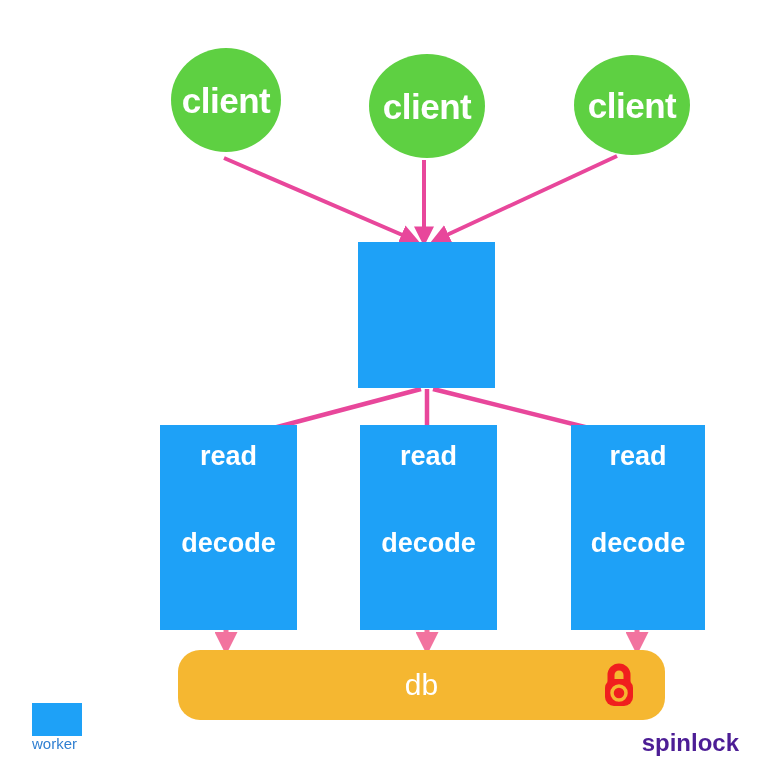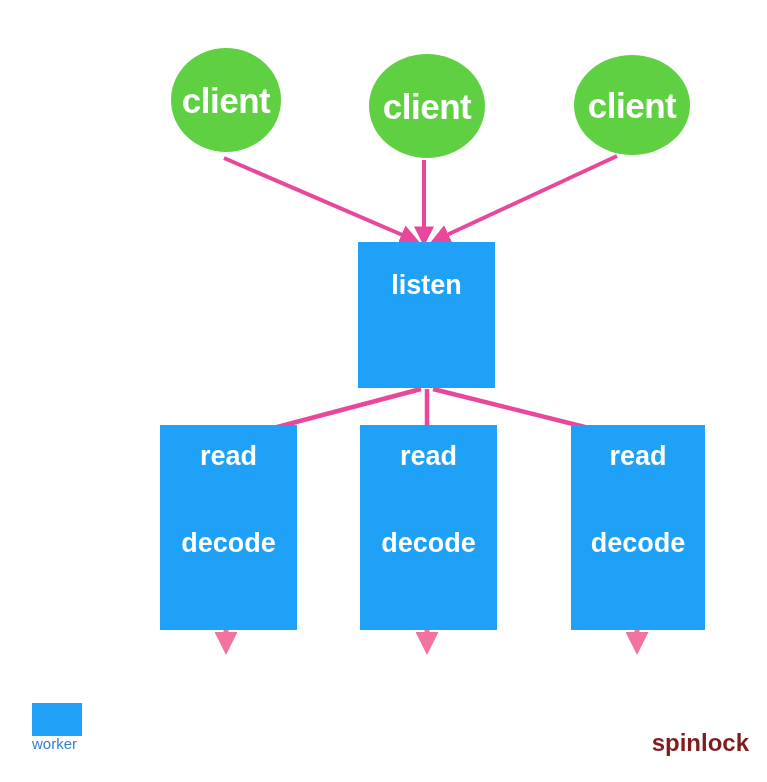--- a/index.html
+++ b/index.html
@@ -105,23 +105,23 @@
     height: 33px;
     background: #1EA1F7;
   }
   #legend-worker-label {
     color: #2F7FD1;
     font-size: 15px;
     line-height: 1;
   }
   #legend-spinlock {
     position: absolute;
-    right: 18px;
+    right: 28px;
     top: 731px;
-    color: #7f1d1d;
+    color: #4c1d95;
     font-weight: bold;
     font-size: 24px;
     line-height: 1;
   }
 </style>
 </head>
 <body>
 
 <div id="canvas">
 
@@ -186,38 +186,45 @@
 
   <div class="client-node" style="left:369px; top:54px; width:116px; height:104px;">
     <span class="client-label">client</span>
   </div>
 
   <div class="client-node" style="left:574px; top:55px; width:116px; height:100px;">
     <span class="client-label">client</span>
   </div>
 
   <div class="proc-box" style="left:358px; top:242px; width:137px; height:146px;">
-    <div class="proc-step" style="top:30px;">listen</div>
   </div>
 
   <div class="proc-box" style="left:160px; top:425px; width:137px; height:205px;">
     <div class="proc-step" style="top:18px;">read</div>
     <div class="proc-step" style="top:105px;">decode</div>
   </div>
 
   <div class="proc-box" style="left:360px; top:425px; width:137px; height:205px;">
     <div class="proc-step" style="top:18px;">read</div>
     <div class="proc-step" style="top:105px;">decode</div>
   </div>
 
   <div class="proc-box" style="left:571px; top:425px; width:134px; height:205px;">
     <div class="proc-step" style="top:18px;">read</div>
     <div class="proc-step" style="top:105px;">decode</div>
   </div>
 
+  <div id="db-bar">
+    <div id="db-label">db</div>
+    <svg id="lock-icon" viewBox="0 0 36 46">
+      <path d="M10 20 L10 13 A8 8 0 0 1 26 13 L26 20" fill="none" stroke="#F01E1E" stroke-width="7"></path>
+      <rect x="4" y="17" width="28" height="27" rx="9" fill="#F01E1E"></rect>
+      <circle cx="18" cy="31" r="7" fill="none" stroke="#F5B731" stroke-width="3.5"></circle>
+    </svg>
+  </div>
 
   <div id="legend-worker">
     <div id="legend-swatch"></div>
     <div id="legend-worker-label">worker</div>
   </div>
 
   <div id="legend-spinlock">spinlock</div>
 
 </div>
 

